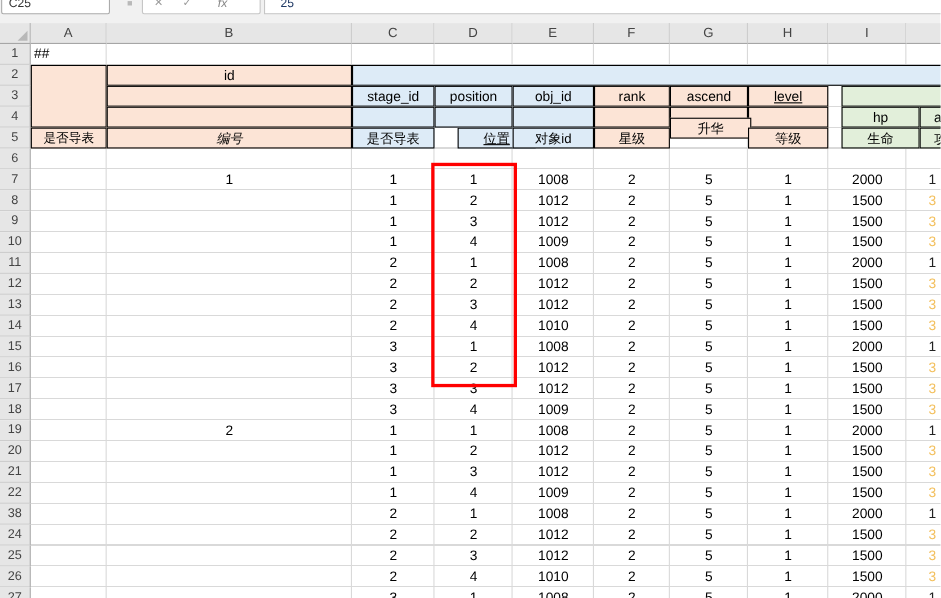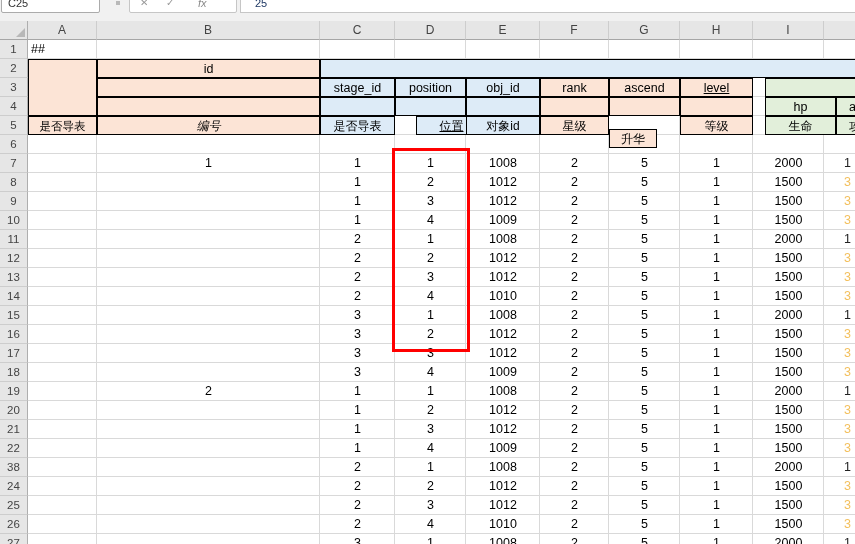--- a/index.html
+++ b/index.html
@@ -141,21 +141,21 @@
       <div class="cell hcell peach" style="left: 609px; top: 76px; width: 71px; height: 19px;"></div>
       <div class="cell hcell peach" style="left: 680px; top: 76px; width: 73px; height: 19px;"></div>
       <div class="cell hcell green" style="left: 753px; top: 76px; width: 71px; height: 19px;">hp</div>
       <div class="cell hcell green left" style="left: 824px; top: 76px; width: 62px; height: 19px; padding-left: 12px;">at</div>
       <div class="cell hcell peach cjk" style="left: 28px; top: 95px; width: 69px; height: 19px; font-size: 11.5px;">是否导表</div>
       <div class="cell hcell peach cjk" style="left: 97px; top: 95px; width: 223px; height: 19px; font-style: italic;">编号</div>
       <div class="cell hcell blue cjk" style="left: 320px; top: 95px; width: 75px; height: 19px;">是否导表</div>
       <div class="cell hcell blue cjk" style="left: 416px; top: 95px; width: 71px; height: 19px; text-decoration: underline;">位置</div>
       <div class="cell hcell blue cjk" style="left: 466px; top: 95px; width: 74px; height: 19px;">对象id</div>
       <div class="cell hcell peach cjk" style="left: 540px; top: 95px; width: 69px; height: 19px;">星级</div>
-      <div class="cell hcell peach cjk" style="left: 609px; top: 108px; width: 48px; height: 19px;">升华</div>
+      <div class="cell hcell peach cjk" style="left: 609px; top: 86px; width: 74px; height: 19px;">升华</div>
       <div class="cell hcell peach cjk" style="left: 680px; top: 95px; width: 73px; height: 19px;">等级</div>
       <div class="cell hcell green cjk" style="left: 753px; top: 95px; width: 71px; height: 19px;">生命</div>
       <div class="cell hcell green cjk left" style="left: 824px; top: 95px; width: 62px; height: 19px; padding-left: 12px;">攻</div>
       <div class="cell" style="left: 97px; top: 133px; width: 223px; height: 19px;">1</div>
       <div class="cell" style="left: 320px; top: 133px; width: 75px; height: 19px;">1</div>
       <div class="cell" style="left: 395px; top: 133px; width: 71px; height: 19px;">1</div>
       <div class="cell" style="left: 466px; top: 133px; width: 74px; height: 19px;">1008</div>
       <div class="cell" style="left: 540px; top: 133px; width: 69px; height: 19px;">2</div>
       <div class="cell" style="left: 609px; top: 133px; width: 71px; height: 19px;">5</div>
       <div class="cell" style="left: 680px; top: 133px; width: 73px; height: 19px;">1</div>

